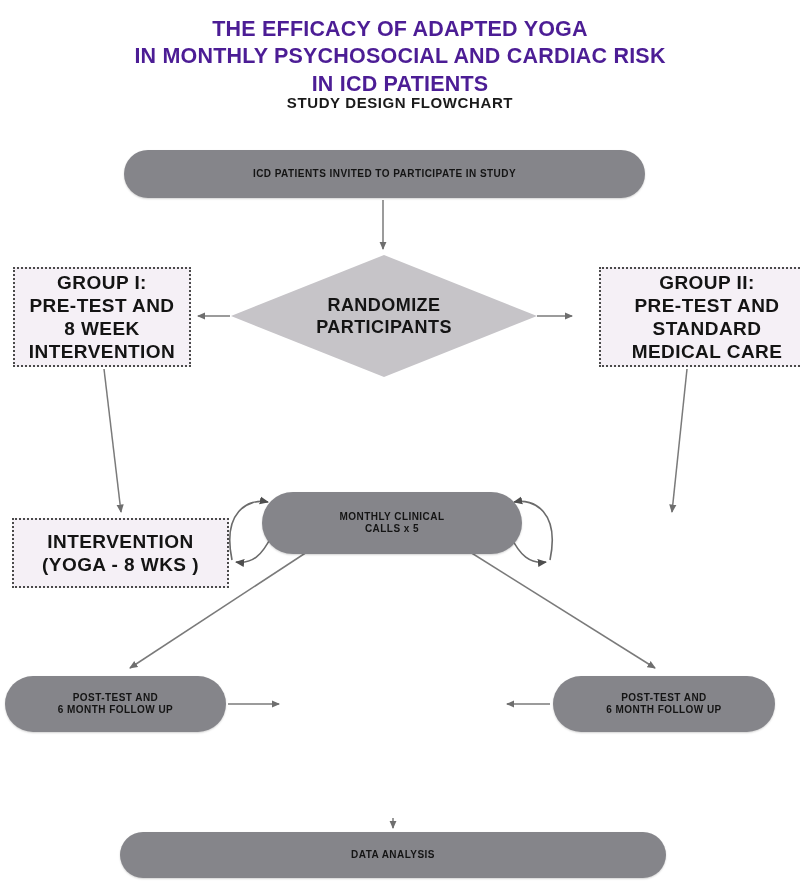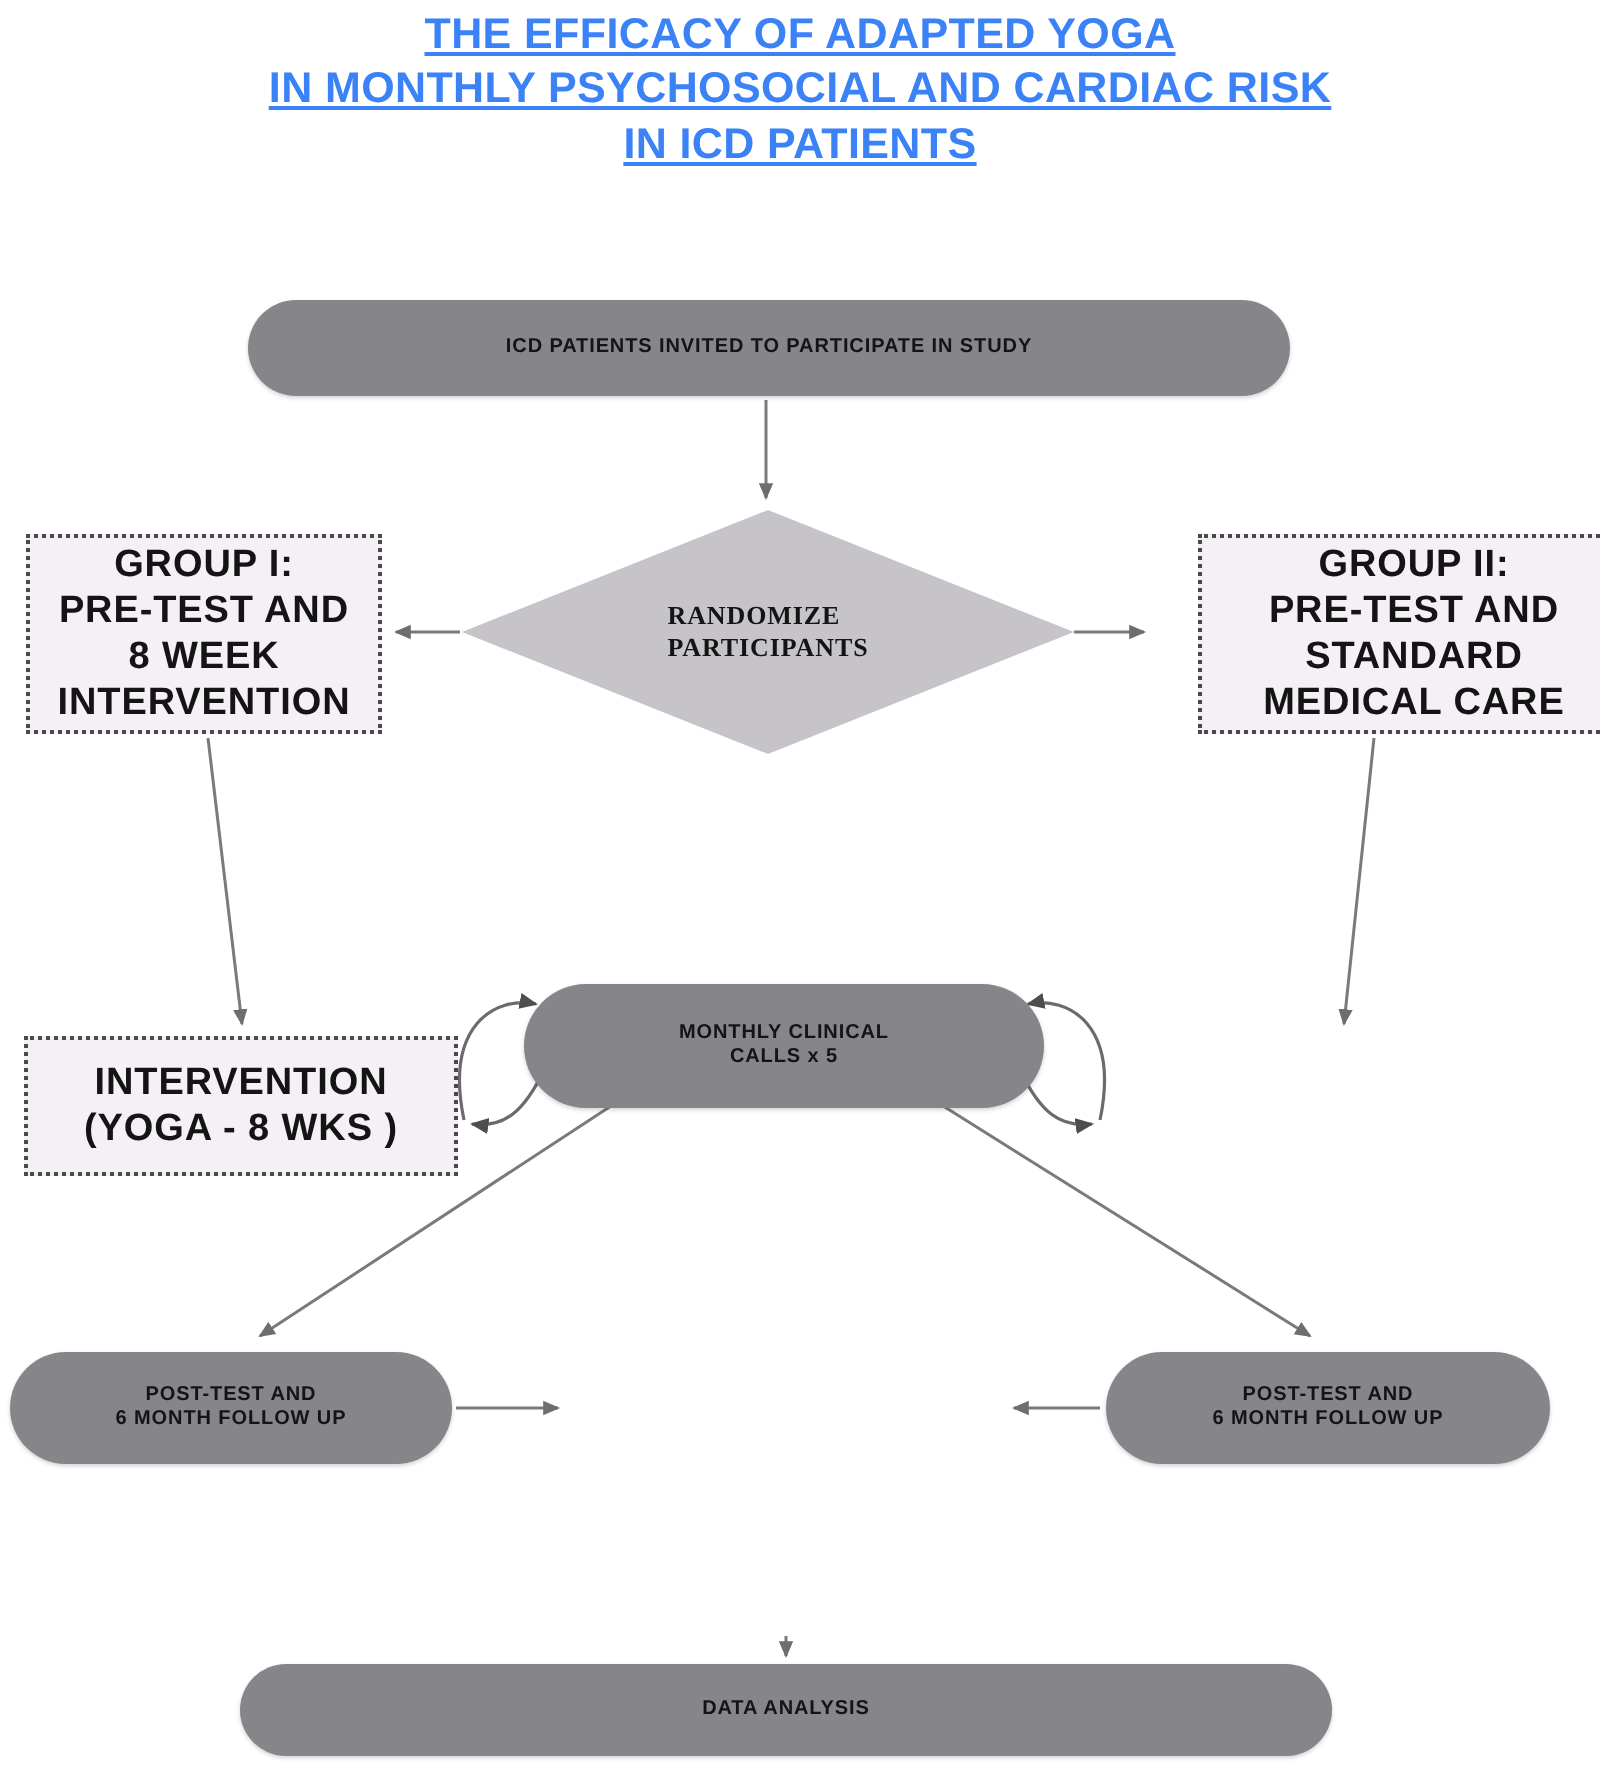--- a/index.html
+++ b/index.html
@@ -23,26 +23,25 @@
   .title-block {
     position: absolute;
     left: 0;
     top: 4px;
     width: 800px;
     text-align: center;
   }
   .main-title {
     font-size: 21.5px;
     font-weight: bold;
-    color: #3b82f6;
+    color: #4c1d95;
     line-height: 1.27;
     letter-spacing: 0.2px;
-    margin: 0;
+    margin: 12px;
     padding: 0;
-    text-decoration: underline;
   }
   .main-title .tl {
     display: block;
   }
   .subtitle {
     position: absolute;
     left: 0;
     top: 94px;
     width: 800px;
     text-align: center;
@@ -100,42 +99,42 @@
   }
   .diamond-label {
     position: absolute;
     left: 0;
     top: 0;
     width: 100%;
     height: 100%;
     display: flex;
     align-items: center;
     justify-content: center;
-    text-align: left;
-    font-size: 13px;
+    text-align: center;
+    font-size: 18px;
     font-weight: bold;
     color: #141414;
     letter-spacing: 0.45px;
     line-height: 1.25;
     white-space: pre-line;
-    font-family: Liberation Serif, serif;
   }
 </style>
 </head>
 <body>
 
 <div id="page">
 
   <div class="title-block">
     <div class="main-title">
       <span class="tl">THE EFFICACY OF ADAPTED YOGA</span>
       <span class="tl">IN MONTHLY PSYCHOSOCIAL AND CARDIAC RISK</span>
       <span class="tl">IN ICD PATIENTS</span>
     </div>
   </div>
+  <div class="subtitle">STUDY DESIGN FLOWCHART</div>
 
   <svg id="connectors" viewBox="0 0 800 884" width="800" height="884" xmlns="http://www.w3.org/2000/svg">
     <defs>
       <marker id="arrowhead" markerWidth="9" markerHeight="9" refX="7.4" refY="4.2" orient="auto" markerUnits="userSpaceOnUse">
         <path d="M0,0.6 L8.4,4.2 L0,7.8 Z" fill="#6e6e6e"></path>
       </marker>
       <marker id="arrowheadDark" markerWidth="10" markerHeight="10" refX="8.2" refY="4.6" orient="auto" markerUnits="userSpaceOnUse">
         <path d="M0,0.6 L9.2,4.6 L0,8.6 Z" fill="#4e4e4e"></path>
       </marker>
     </defs>

